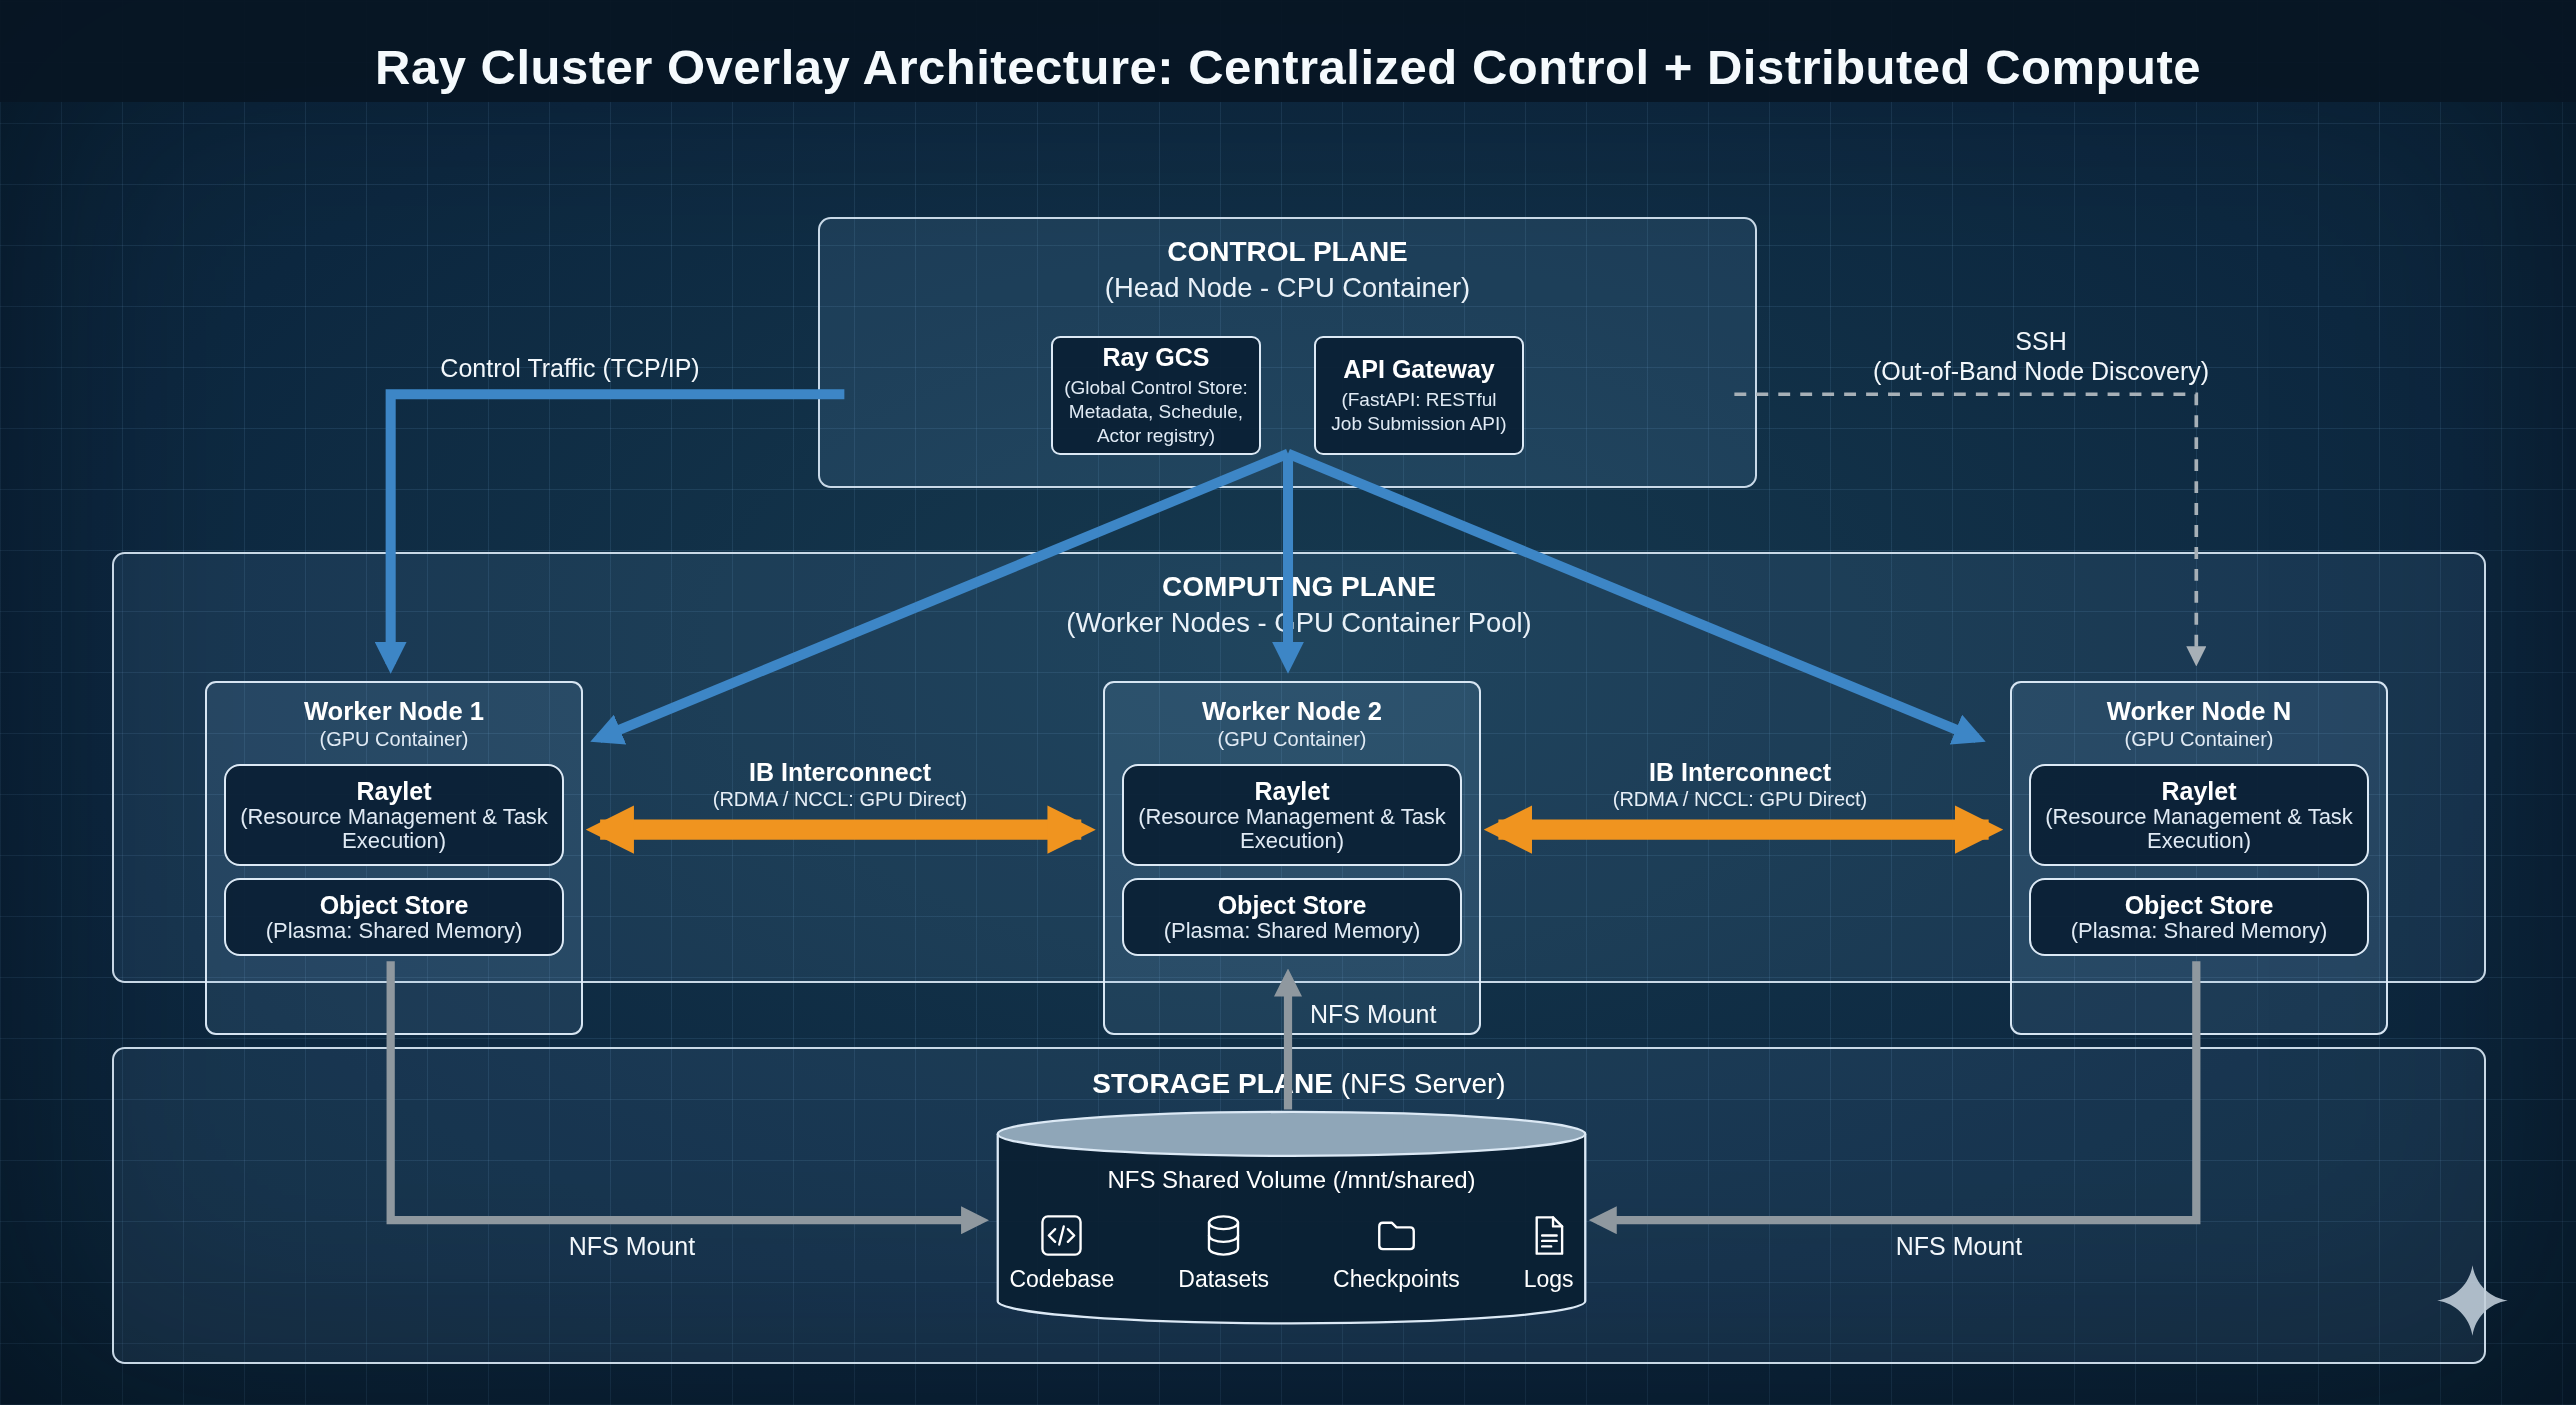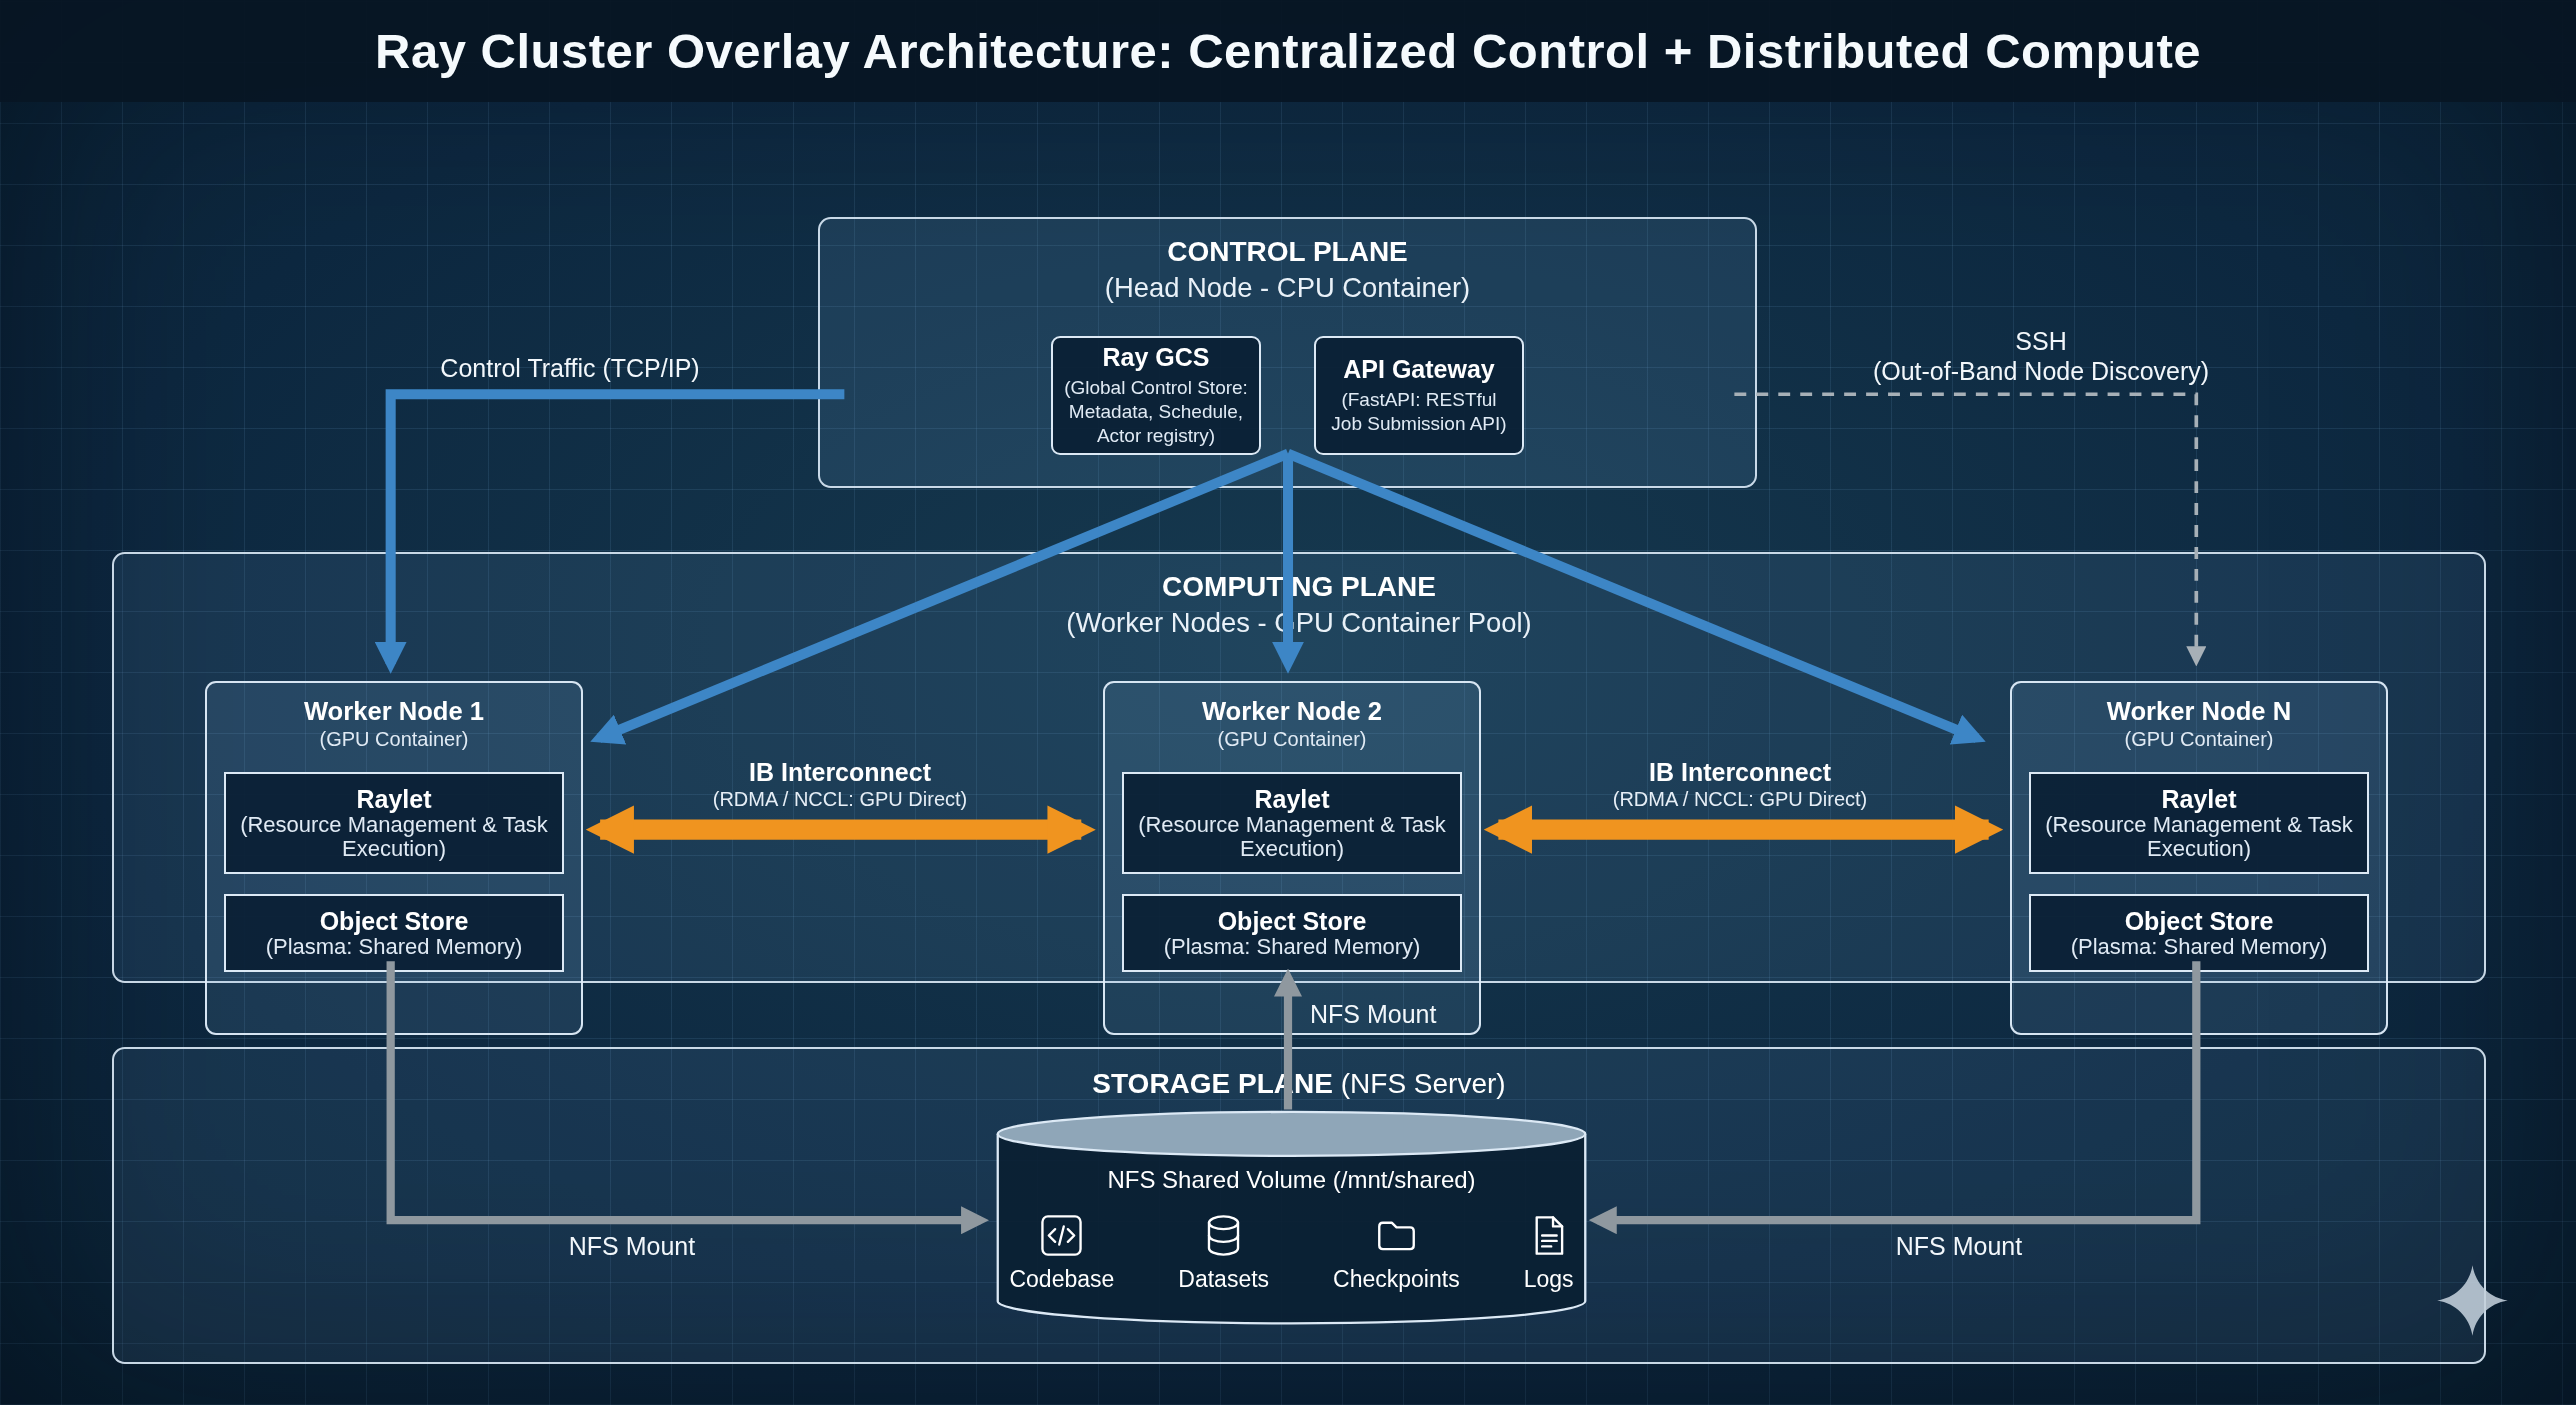--- a/index.html
+++ b/index.html
@@ -8,21 +8,21 @@
     font-family:"Liberation Sans",sans-serif;color:#fff;
     background-color:#0d2840;
     background-image:
       repeating-linear-gradient(0deg, rgba(120,175,220,0.13) 0px, rgba(120,175,220,0.13) 1.4px, transparent 1.4px, transparent 61px),
       repeating-linear-gradient(90deg, rgba(120,175,220,0.13) 0px, rgba(120,175,220,0.13) 1.4px, transparent 1.4px, transparent 61px),
       radial-gradient(ellipse 2104px 1143px at 50% 46%, #16394f 0%, #0d2840 58%, #09202f 100%);
     box-shadow:inset 0 0 293px rgba(0,8,18,0.55);
   }
   
   .titlebar{position:absolute;left:0;top:0;width:100%;height:102px;background:rgba(7,22,36,0.93);z-index:10;}
-  .titlebar h1{margin:0;line-height:102px;text-align:center;font-size:49px;font-weight:bold;color:#f5fafd;letter-spacing:0.5px;}
+  .titlebar h1{margin:16px;line-height:102px;text-align:center;font-size:49px;font-weight:bold;color:#f5fafd;letter-spacing:0.5px;}
   .subtitle{position:absolute;left:0;top:143px;width:100%;text-align:center;font-size:34px;color:#f2f8fd;z-index:2;}
 
   
   .plane{position:absolute;border:2.7px solid rgba(216,231,244,0.92);border-radius:12.8px;background:rgba(127,178,222,0.10);box-sizing:border-box;z-index:1;}
   .control-plane{left:818px;top:217px;width:939px;height:271px;background:rgba(127,178,222,0.13);}
   .computing-plane{left:112px;top:552px;width:2374px;height:431px;}
   .storage-plane{left:112px;top:1047px;width:2374px;height:317px;}
   .plane-head{text-align:center;padding-top:14.6px;}
   .plane-head-title{font-size:28px;font-weight:bold;color:#fff;line-height:36px;}
   .plane-head-sub{font-size:27.4px;color:#e9f1f8;line-height:35px;}
@@ -34,21 +34,21 @@
   .comp{width:210px;height:119px;box-sizing:border-box;background:rgba(10,32,52,0.92);border:2.3px solid #dce9f5;border-radius:9.1px;
         display:flex;flex-direction:column;justify-content:center;text-align:center;padding:5.5px 9.1px;}
   .comp-title{font-size:25px;font-weight:bold;color:#fff;margin-bottom:3.7px;}
   .comp-sub{font-size:19px;line-height:24px;color:#e0eaf4;}
 
   
   .worker{position:absolute;top:127px;width:378px;height:354px;box-sizing:border-box;border:2.7px solid rgba(226,238,251,0.95);
           border-radius:11px;background:rgba(139,190,232,0.12);text-align:center;padding:12.8px 17.4px;}
   .worker-title{font-size:25.6px;font-weight:bold;color:#fff;line-height:31px;}
   .worker-sub{font-size:20px;color:#e0eaf4;line-height:25.6px;}
-  .node-box{background:rgba(10,32,52,0.92);border:2.3px solid #dce9f5;border-radius:0;padding:11px 0;margin-top:20px;}
+  .node-box{background:rgba(10,32,52,0.92);border:2.3px solid #dce9f5;border-radius:16px;padding:11px 0;margin-top:12px;}
   .node-box-title{font-size:25px;font-weight:bold;color:#fff;line-height:28px;}
   .node-box-sub{font-size:22px;line-height:24px;color:#e0eaf4;}
 
   
   .edge-label{position:absolute;z-index:6;font-size:25px;color:#f2f7fb;text-align:center;transform:translate(-50%,-50%);white-space:nowrap;}
   .edge-label.left-anchor{transform:translateY(-50%);text-align:left;}
   .edge-label .sub-line{font-size:25px;line-height:30px;}
   .ib-label{position:absolute;z-index:6;transform:translate(-50%,-50%);text-align:center;white-space:nowrap;}
   .ib-title{font-size:25px;font-weight:bold;color:#fff;line-height:30px;}
   .ib-sub{font-size:20px;color:#e6eef6;line-height:25.6px;}

